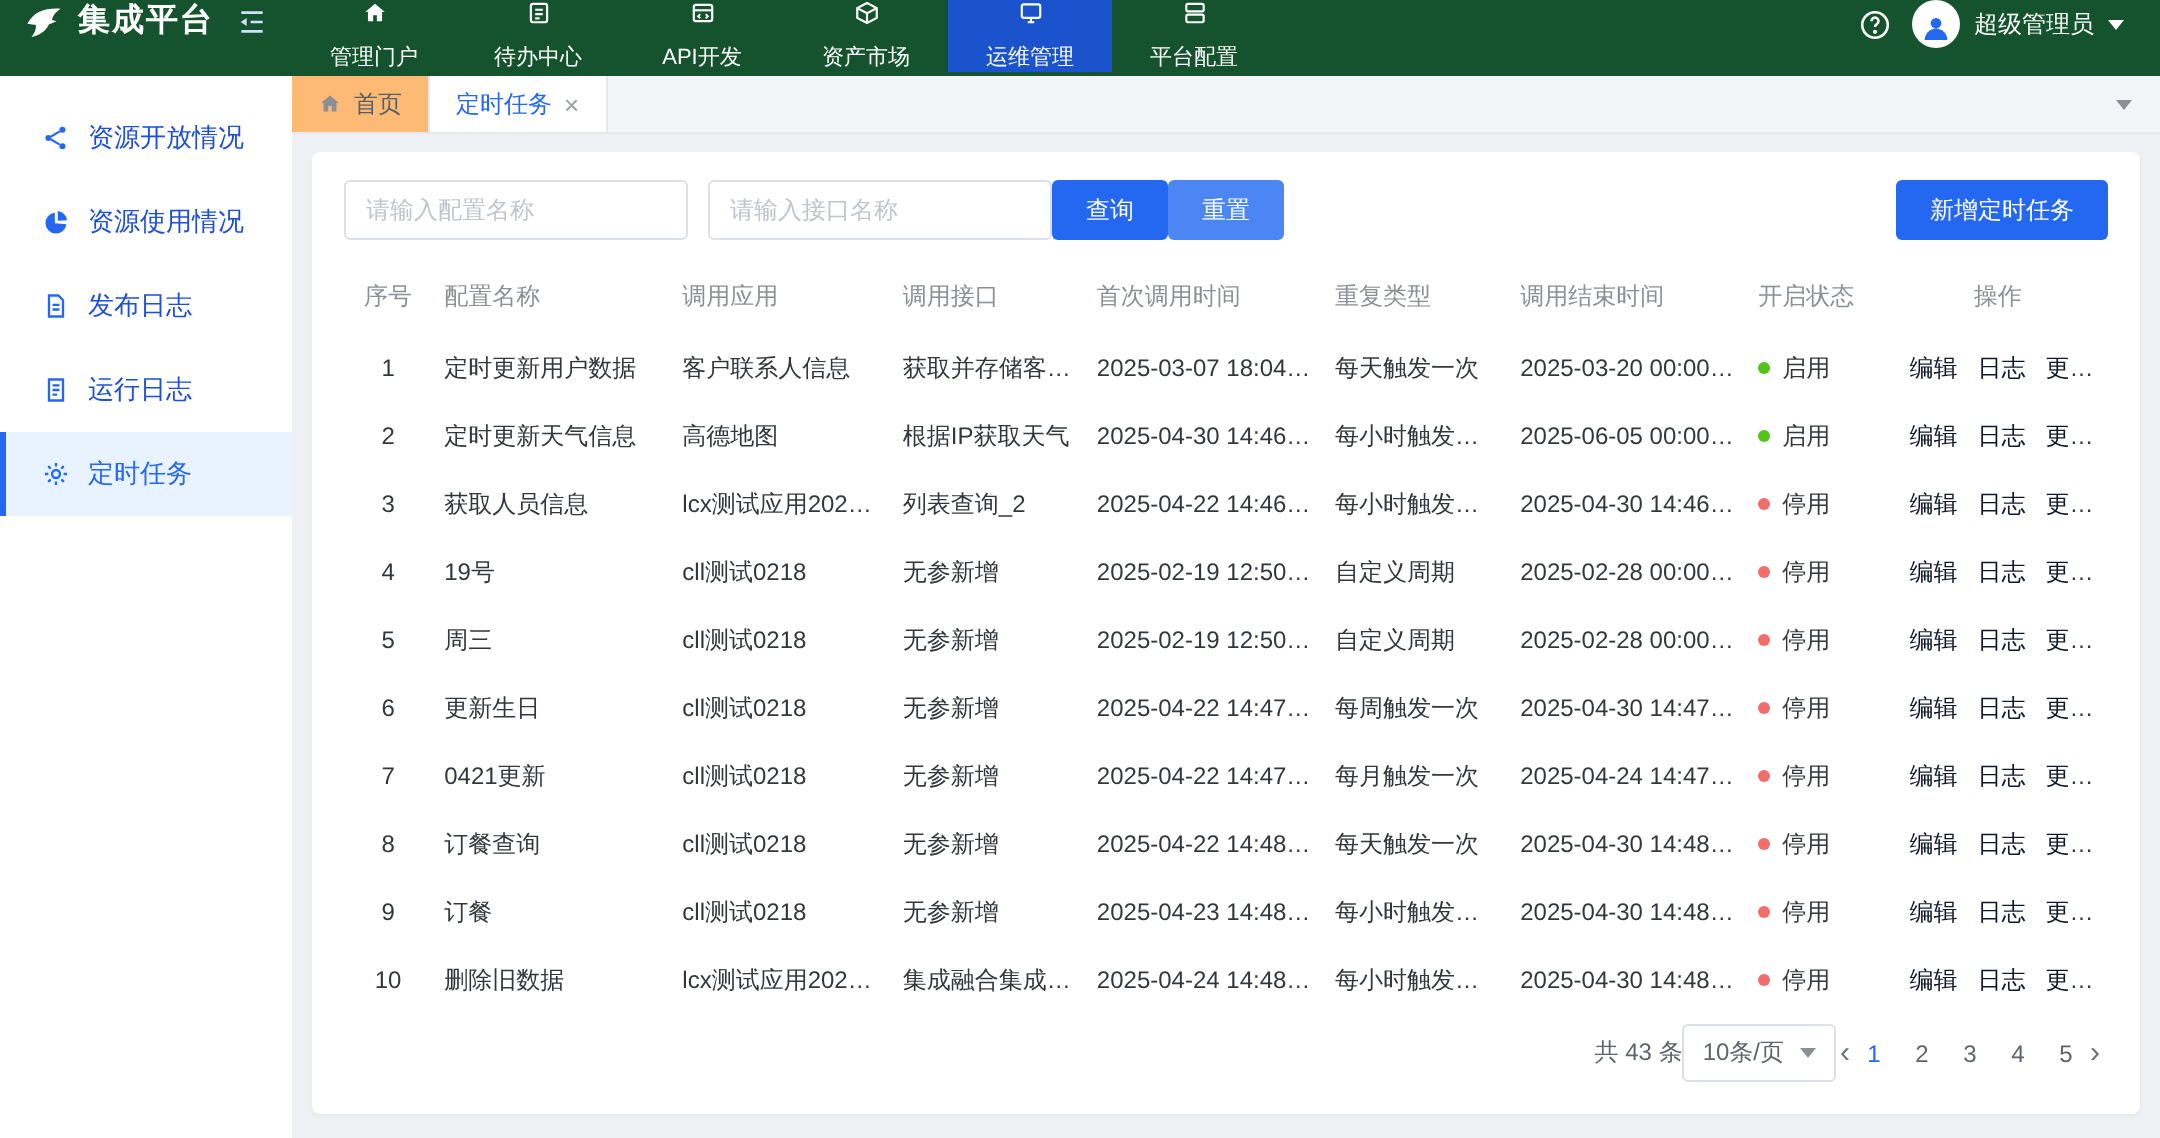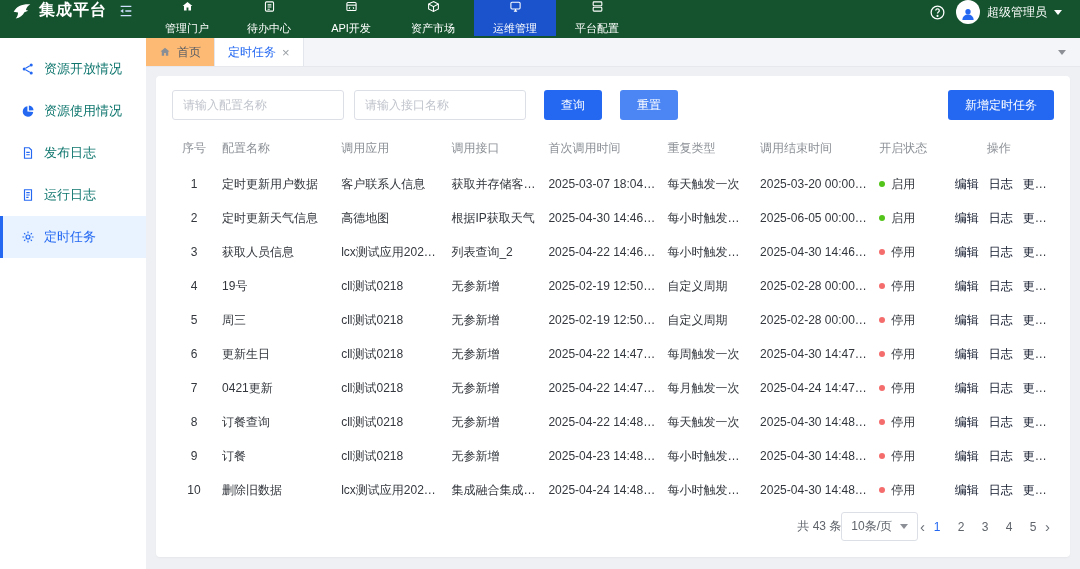--- a/index.html
+++ b/index.html
@@ -26,42 +26,42 @@
   .avatar svg{width:16px;height:16px;margin-top:3px}
   .username{font-size:12px}
   .caret{width:0;height:0;border-left:4px solid transparent;border-right:4px solid transparent;
     border-top:5px solid #8c9096;display:inline-block}
   .caret-white{border-top-color:#fff}
 
   
   .main{flex:1;display:flex;min-height:0}
   .sidebar{flex:0 0 146px;background:#fff;padding-top:10px}
   .sb-item{height:42px;display:flex;align-items:center;gap:9px;padding-left:18px;
-    font-size:13px;color:#0f766e;cursor:pointer;border-left:3px solid transparent}
+    font-size:13px;color:#1d4ed8;cursor:pointer;border-left:3px solid transparent}
   .sb-item .icon{width:14px;height:14px;color:#2468f2;flex:0 0 14px}
   .sb-item.active{background:#e8f3ff;color:#2468f2;border-left-color:#2468f2}
 
   .right-col{flex:1;display:flex;flex-direction:column;min-width:0}
 
   
   .tabbar{flex:0 0 29px;background:#f4f5f8;display:flex;align-items:stretch;border-bottom:1px solid #e6e8ee}
   .tab{display:flex;align-items:center;gap:6px;padding:0 13px;font-size:12px;color:#5a5f66;
     cursor:pointer;border-right:1px solid #e3e6ec;background:#fdba74}
   .tab .icon{width:12px;height:12px;color:#8a8f96}
   .tab.active{background:#fff;color:#2468f2}
   .tab .close{font-size:13px;color:#9aa0a6;line-height:1;cursor:pointer}
   .tab.active .close{color:#9aa0a6}
   .tabbar-caret{margin-left:auto;display:flex;align-items:center;padding:0 14px;cursor:pointer}
 
   
   .content{flex:1;padding:9px 10px 12px;min-height:0}
   .card{background:#fff;border-radius:4px;height:100%;padding:14px 16px 12px;
     display:flex;flex-direction:column;box-shadow:0 1px 2px rgba(0,0,0,.04)}
 
-  .toolbar{display:flex;align-items:center;gap:18px}
+  .toolbar{display:flex;align-items:center;gap:0}
   .filter-input{width:172px;height:30px;border:1px solid #dcdfe6;border-radius:3px;
     padding:0 10px;font-size:12px;color:#333;outline:none;background:#fff}
   .filter-input::placeholder{color:#c0c4cc}
   .btn{height:30px;padding:0 17px;border:none;border-radius:3px;background:#2468f2;
     color:#fff;font-size:12px;cursor:pointer;font-family:inherit}
   .btn-reset{background:#4c86f5}
   .btn-add{margin-left:auto}
 
   
   .table-wrap{flex:1;margin-top:10px;min-height:0}

